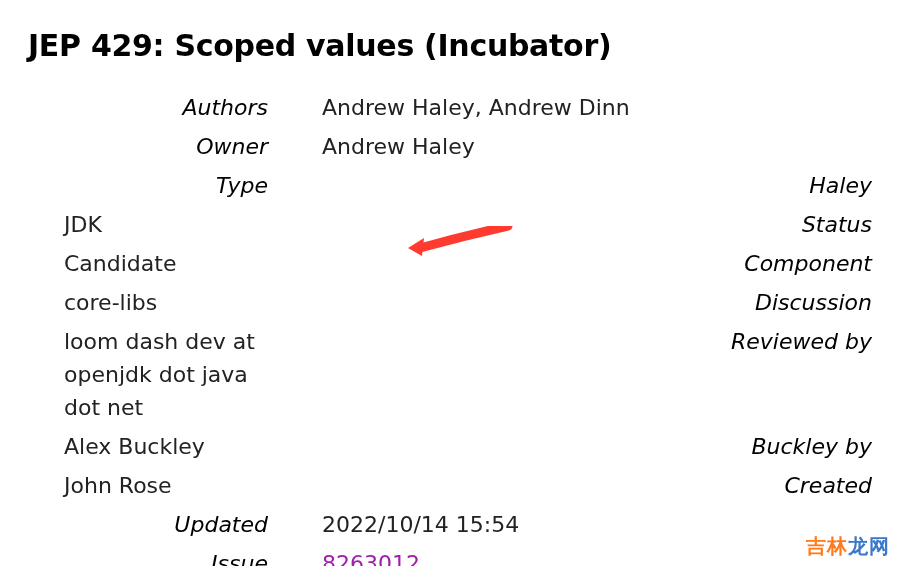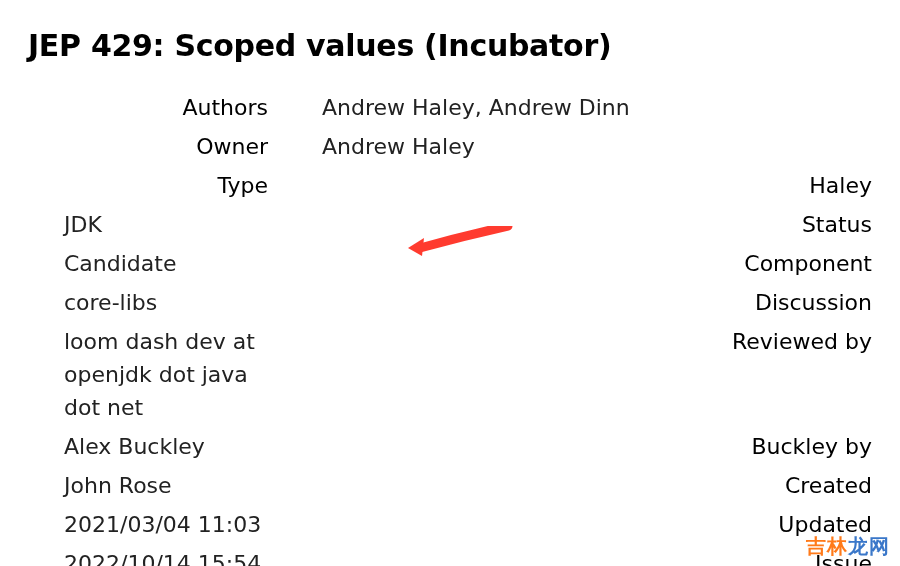--- a/index.html
+++ b/index.html
@@ -26,20 +26,21 @@
       display: grid;
       grid-template-columns: 240px 1fr;
       column-gap: 18px;
       row-gap: 6px;
       font-size: 22px;
       color: #222;
       line-height: 1.5;
     }
     .label {
       text-align: right;
+      font-style: italic;
       font-weight: 400;
       color: #000;
     }
     .value {
       text-align: left;
       color: #222;
       margin-left: 36px;
     }
     .value a, .issue-link {
       color: #a21caf;
@@ -88,21 +89,20 @@
   <div class="label">Discussion</div>
   <div class="value">loom dash dev at openjdk dot java dot net</div>
 
   <div class="label">Reviewed by</div>
   <div class="value">Alex Buckley</div>
 
   <div class="label">Buckley by</div>
   <div class="value">John Rose</div>
 
   <div class="label">Created</div>
-  <div class="value">2021/03/04 11:03</div>
 
   <div class="label">Updated</div>
   <div class="value">2022/10/14 15:54</div>
 
   <div class="label">Issue</div>
   <div class="value">
     <a class="issue-link">8263012</a>
   </div>
 </div>
 

